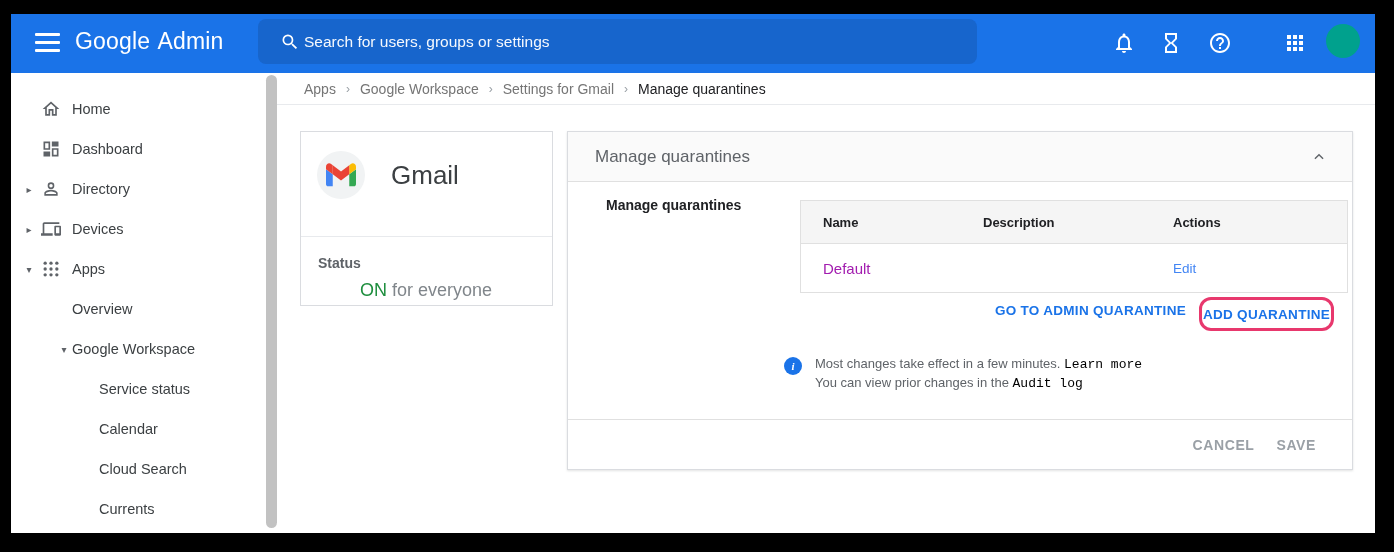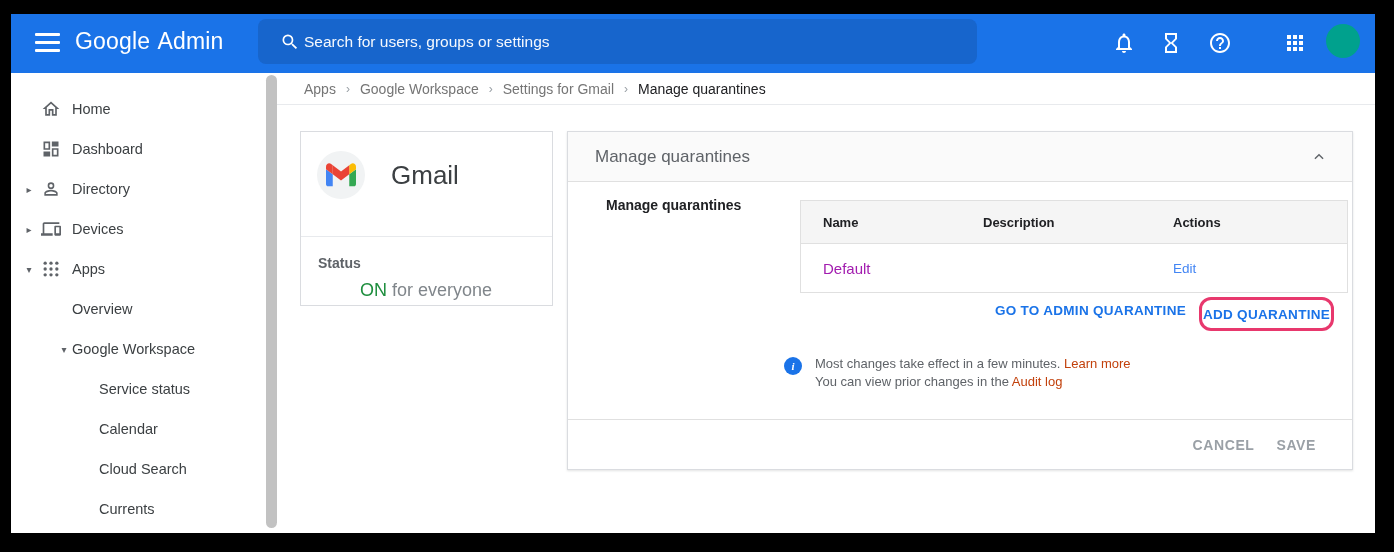--- a/index.html
+++ b/index.html
@@ -63,21 +63,21 @@
   .q-cell { font-size:15px; color:#a21caf; }
   .link { color:#4285f4; cursor:pointer; font-size:13.5px; }
 
   .go-admin-btn { position:absolute; right:166px; top:121px; font-size:13.5px; font-weight:700; letter-spacing:.3px; color:#1a73e8; cursor:pointer; }
   .add-annotation { position:absolute; left:631px; top:115px; width:135px; height:34px; border:3px solid #e8386d; border-radius:12px; display:flex; align-items:center; justify-content:center; }
   .add-btn { font-size:13.5px; font-weight:700; letter-spacing:.3px; color:#1a73e8; cursor:pointer; white-space:nowrap; }
 
   .info-row { position:absolute; left:216px; top:173px; display:flex; }
   .info-ic { width:18px; height:18px; border-radius:50%; background:#1a73e8; color:#fff; font-size:11px; font-weight:700; display:flex; align-items:center; justify-content:center; margin-top:2px; font-family:"Liberation Serif","DejaVu Serif",serif; font-style:italic; }
   .info-text { margin-left:13px; font-size:13px; line-height:17.5px; color:#5f6368; }
-  .info-text .ilink { color:#c2410c; cursor:pointer; }
+  .info-text .ilink { color:#000000; cursor:pointer;font-family:Liberation Mono, monospace; }
 
   .panel-footer { position:relative; height:50px; background:#fff; border-top:1px solid #e0e0e0; display:flex; align-items:center; justify-content:flex-end; gap:22px; padding-right:36px; }
   .footer-btn { font-size:14px; font-weight:600; letter-spacing:.6px; color:#9aa0a6; cursor:pointer; }
 </style>
 </head>
 <body>
 
 <div class="frame">
   <div class="app">
 

